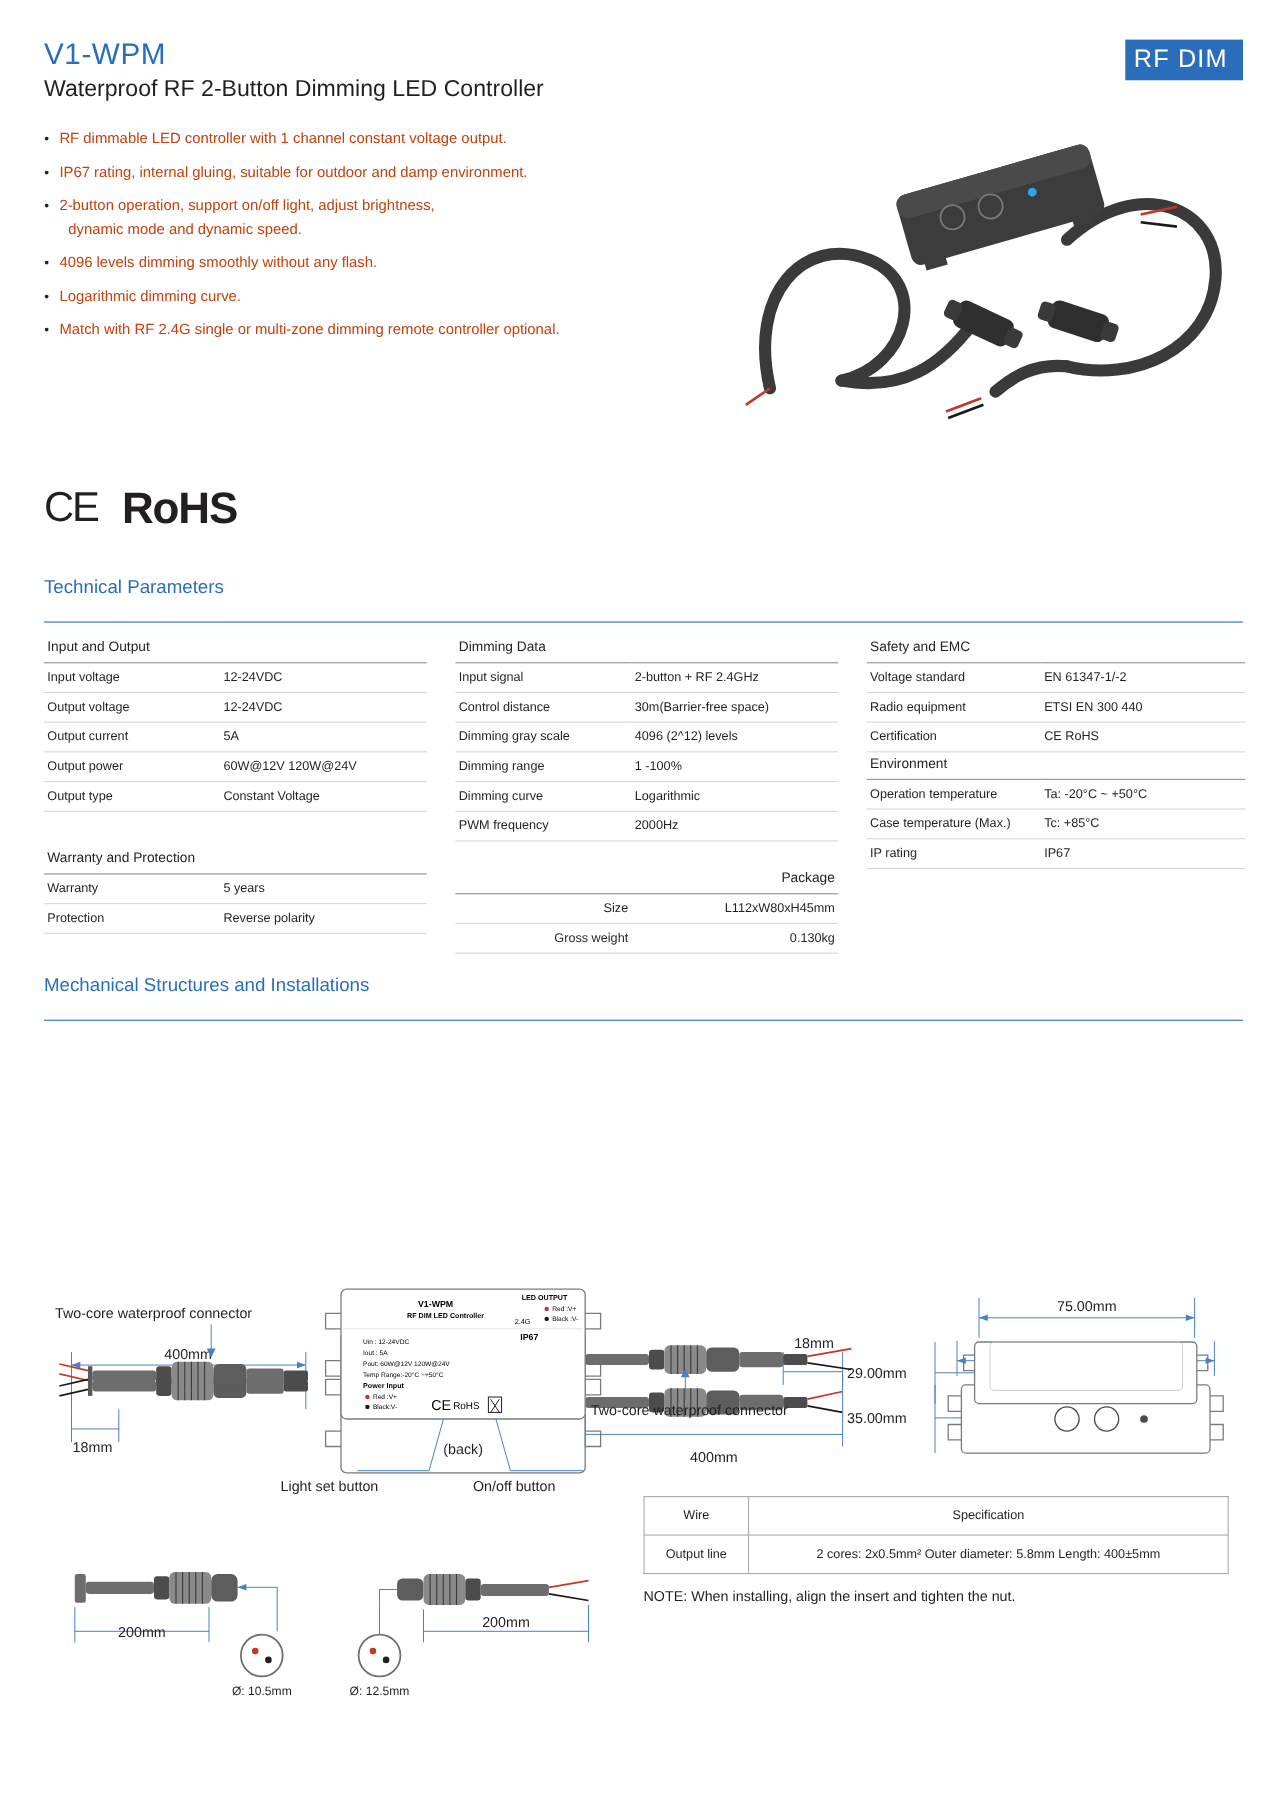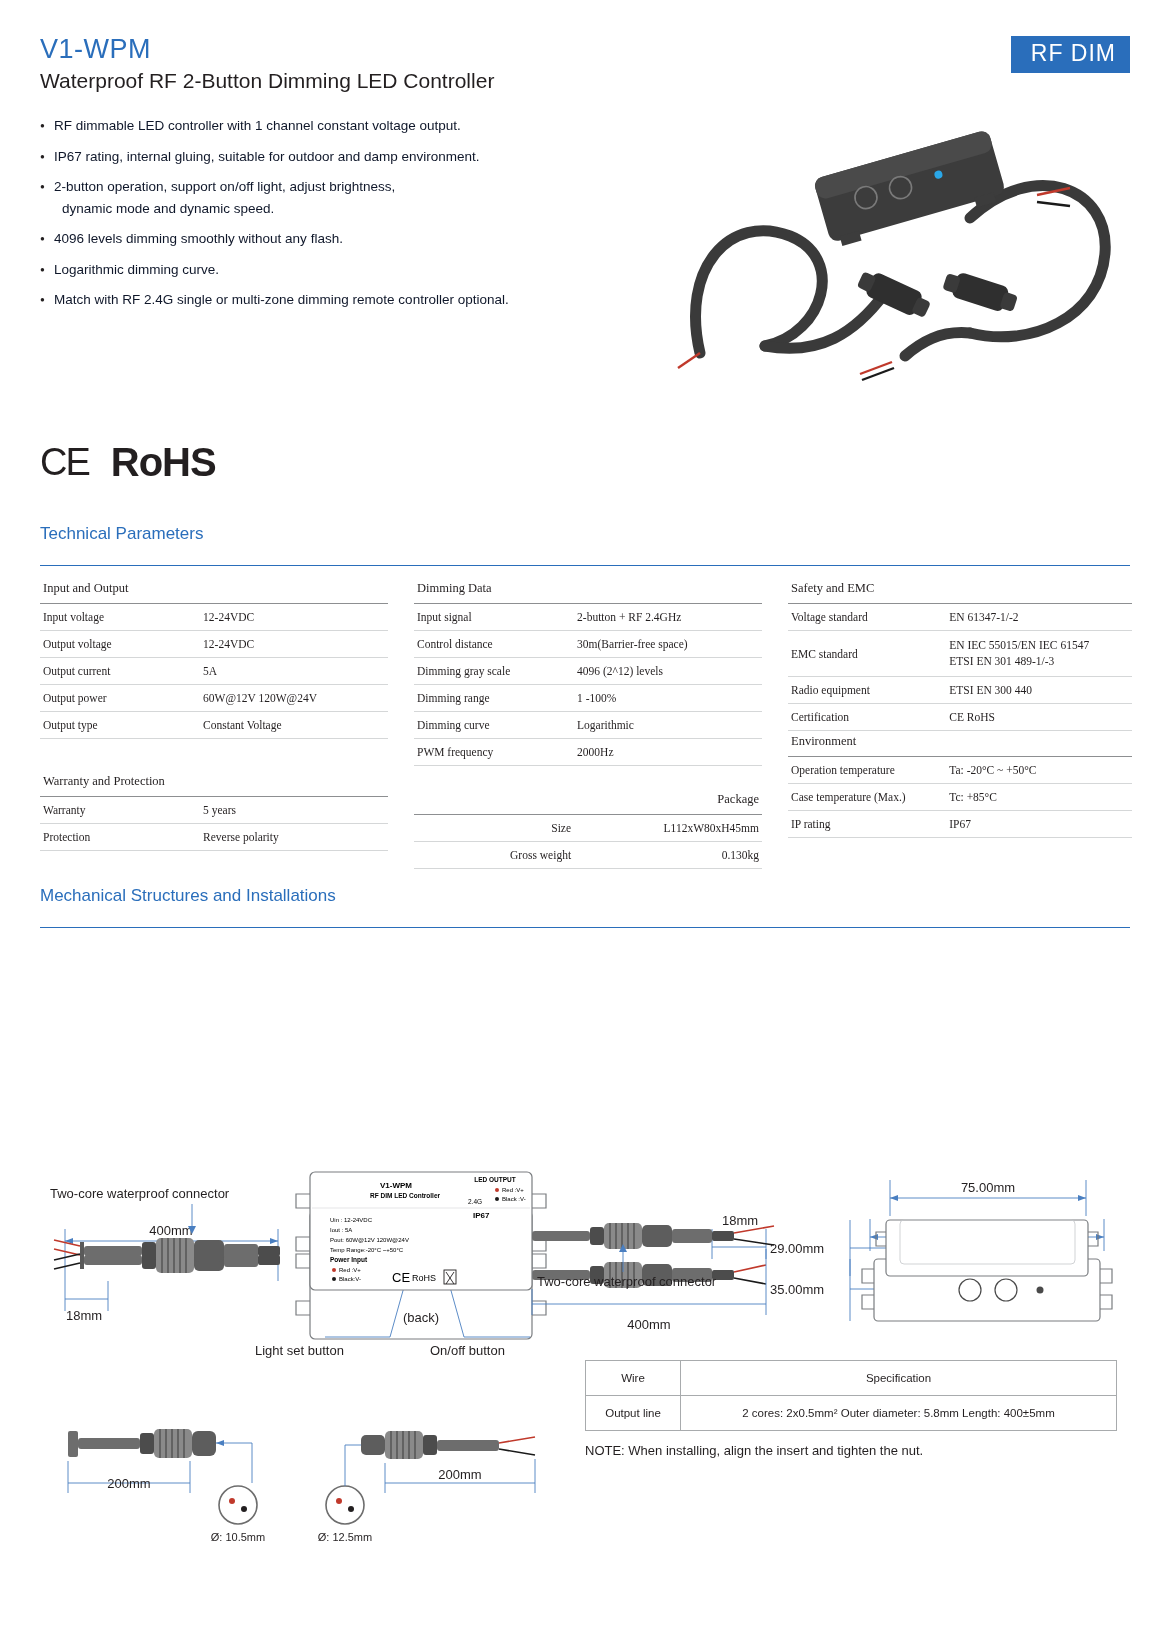--- a/index.html
+++ b/index.html
@@ -21,36 +21,36 @@
     font-size: 27px;
     color: #2a6ebb;
     letter-spacing: 0.5px;
     font-weight: 400;
   }
   .rfdim-badge {
     position: absolute; right: 0; top: 2px;
     background: #2a6ebb;
     color: #fff;
     font-size: 23px;
-    padding: 4px 14px 6px 20px;
+    padding: 4px 14px 6px 8px;
     letter-spacing: 1px;
   }
   .subtitle {
     font-size: 21px;
     color: #231f20;
     margin-top: 4px;
     font-weight: 400;
   }
 
   
   .features { margin-top: 22px; width: 640px; }
   .feature {
     font-size: 13.5px;
     line-height: 1.45;
-    color: #0f172a;
+    color: #c2410c;
     padding-left: 14px;
     position: relative;
     margin-bottom: 11px;
   }
   .feature:before {
     content: "\25CF";
     position: absolute;
     left: 0; top: 0px;
     font-size: 8px;
     line-height: 20px;
@@ -83,21 +83,20 @@
   .col.c2 { width: 348px; flex: 0 0 348px; }
   .col.c3 { width: 344px; flex: 0 0 344px; }
 
   table.spec { width: 100%; border-collapse: collapse; }
   table.spec td {
     font-size: 11.5px;
     padding: 7px 3px 7px 3px;
     border-bottom: 1px solid #d5d7d8;
     color: #231f20;
     vertical-align: middle;
-    font-family: Liberation Serif, serif;
   }
   table.spec td.k { width: 46%; }
   table.spec td.v { width: 54%; }
   table.spec tr.head td {
     font-size: 12.5px;
     font-weight: normal;
     border-bottom: 1px solid #8d8f91;
     padding-top: 3px;
     padding-bottom: 7px;
   }
@@ -290,25 +289,20 @@
 
       <div class="col c3">
         <table class="spec">
           <tbody>
               <tr class="head">
                 <td colspan="2">Safety and EMC</td>
               </tr>
           <tr>
                 <td class="k">Voltage standard</td>
                 <td class="v">EN 61347-1/-2</td>
-              </tr>
-          <tr>
-                <td class="k">EMC standard</td>
-                <td class="v two-line" style="white-space:pre-line;">EN IEC 55015/EN IEC 61547
-ETSI EN 301 489-1/-3</td>
               </tr>
           <tr>
                 <td class="k">Radio equipment</td>
                 <td class="v">ETSI EN 300 440</td>
               </tr>
           <tr>
                 <td class="k">Certification</td>
                 <td class="v">CE RoHS</td>
               </tr>
           <tr class="head">

